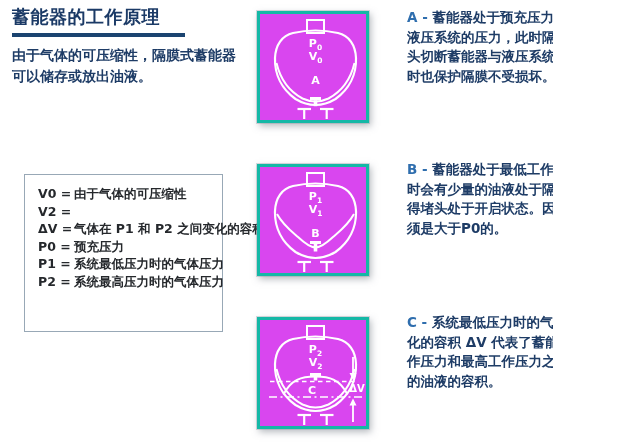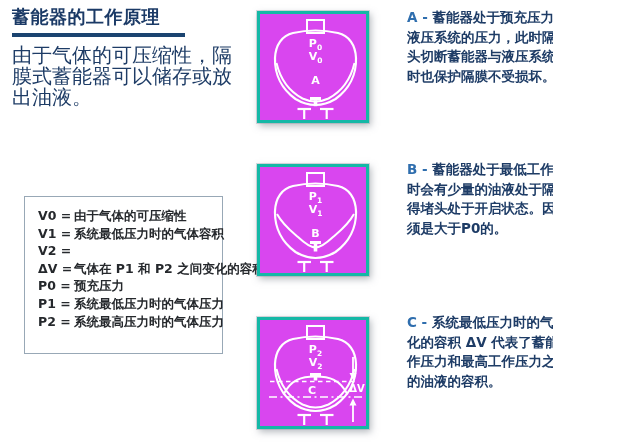--- a/index.html
+++ b/index.html
@@ -8,25 +8,25 @@
     font-family:"DejaVu Sans","Liberation Sans",sans-serif; overflow:hidden;
   }
   .title {
     position:absolute; left:12px; top:5px; font-size:18px; font-weight:bold;
     color:#1b3a66; letter-spacing:0.5px;
   }
   .title-underline {
     position:absolute; left:12px; top:33px; width:173px; height:4px; background:#1b4470;
   }
   .intro {
-    position:absolute; left:12px; top:45px; width:236px; font-size:20px;
-    font-weight:normal; color:#1e3c66; line-height:21px;
+    position:absolute; left:12px; top:45px; width:236px; font-size:14px;
+    font-weight:bold; color:#1e3c66; line-height:21px;
   }
   .legend-box {
-    position:absolute; left:24px; top:196px; width:199px; height:158px;
+    position:absolute; left:24px; top:174px; width:199px; height:158px;
     border:1px solid #98a8b6; box-sizing:border-box; padding:10px 0 0 13px;
     background:#ffffff; overflow:visible;
   }
   .legend-row {
     display:flex; white-space:nowrap; font-size:12.5px; font-weight:bold;
     color:#25282c; line-height:17.6px;
   }
   .legend-term { flex:0 0 36px; }
   .legend-def  { flex:0 0 auto; }
   .stage-square {
@@ -54,24 +54,20 @@
 <div class="page">
 
   <div class="title">蓄能器的工作原理</div>
   <div class="title-underline"></div>
   <div class="intro">由于气体的可压缩性，隔膜式蓄能器可以储存或放出油液。</div>
 
   <div class="legend-box">
     <div class="legend-row">
       <span class="legend-term">V0 =</span>
       <span class="legend-def">由于气体的可压缩性</span>
-    </div>
-    <div class="legend-row">
-      <span class="legend-term">V1 =</span>
-      <span class="legend-def">系统最低压力时的气体容积</span>
     </div>
     <div class="legend-row">
       <span class="legend-term">V2 =</span>
     </div>
     <div class="legend-row">
       <span class="legend-term">ΔV =</span>
       <span class="legend-def">气体在 P1 和 P2 之间变化的容积</span>
     </div>
     <div class="legend-row">
       <span class="legend-term">P0 =</span>

